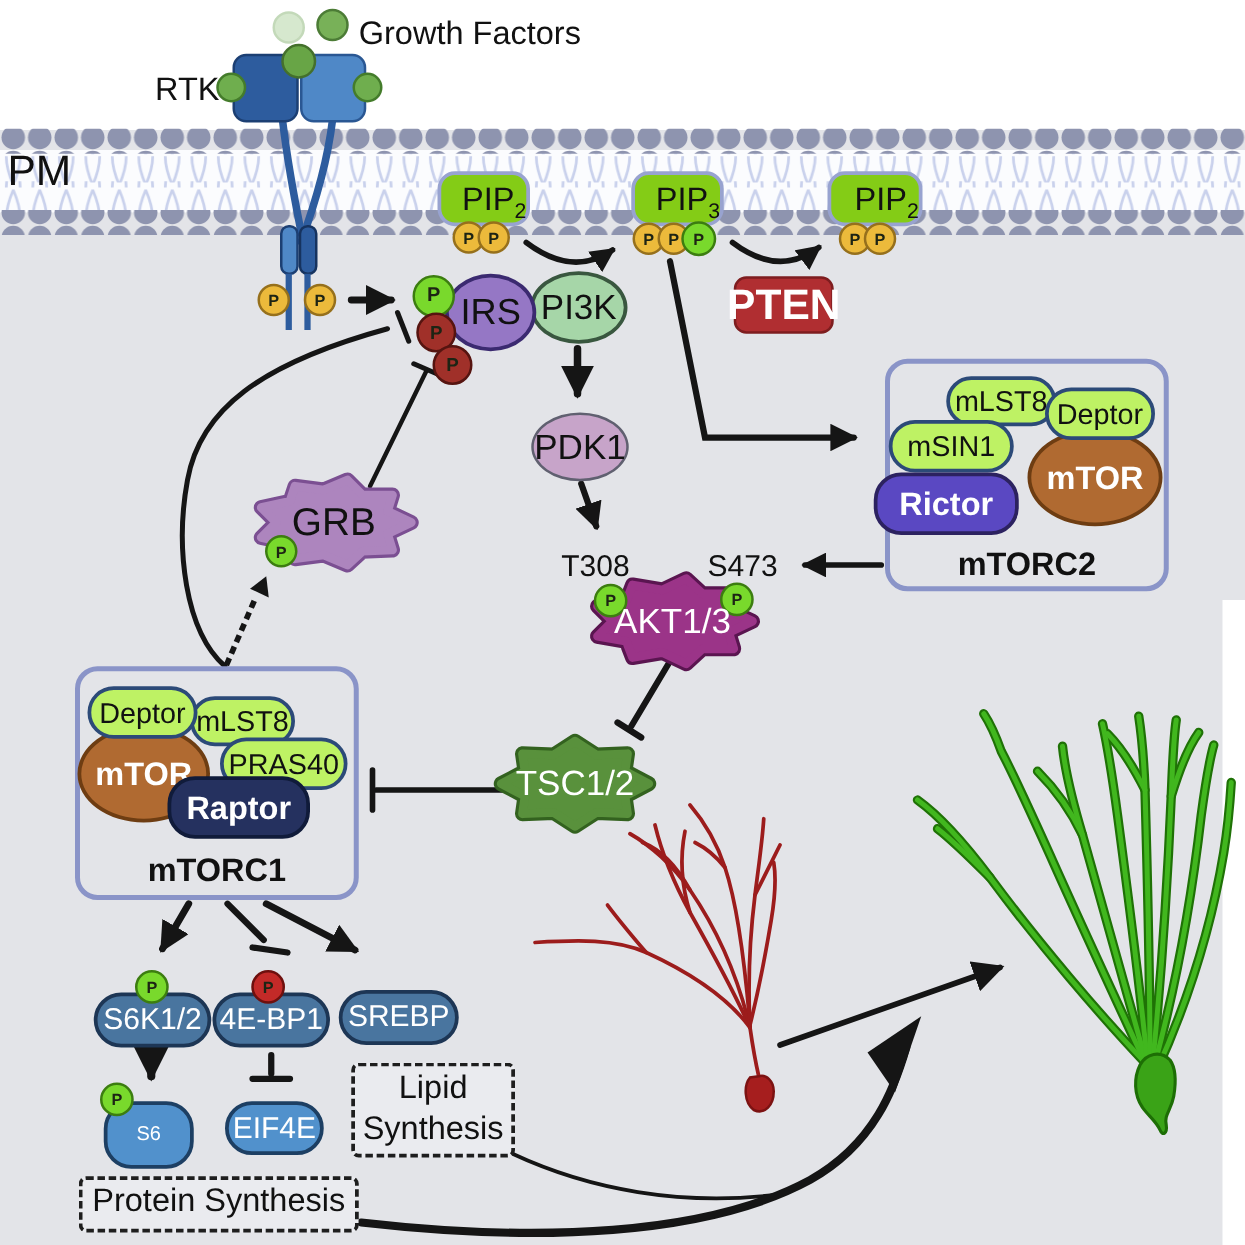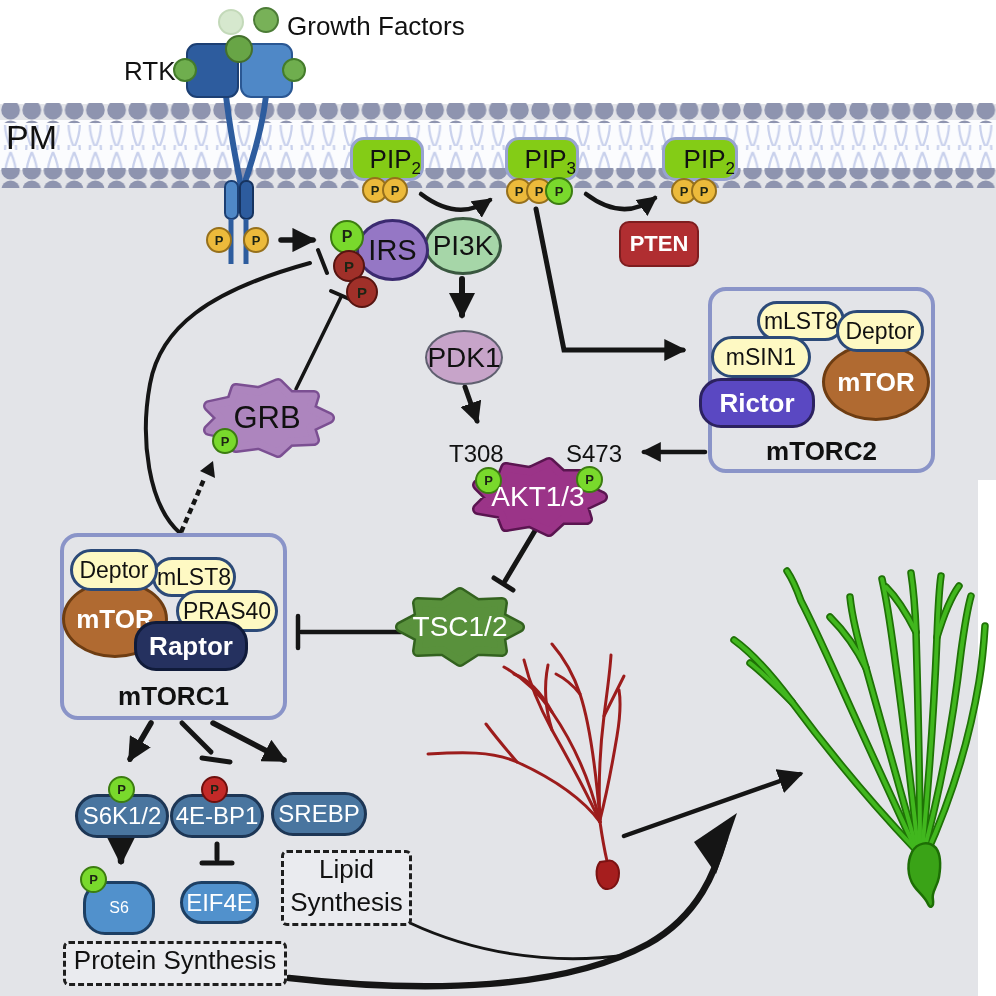--- a/index.html
+++ b/index.html
@@ -1,21 +1,21 @@
 <!DOCTYPE html>
 <html><head>
 <meta charset="utf-8">
 <style>
   html,body{margin:0;padding:0;background:#fff;}
   body{font-family:"Liberation Sans",sans-serif;color:#111;}
   #stage{position:relative;width:996px;height:996px;overflow:hidden;background:#fff;}
   #art{position:absolute;left:0;top:0;z-index:1;}
   .lbl{position:absolute;z-index:3;color:#111;white-space:nowrap;}
   .pill{position:absolute;z-index:3;display:flex;align-items:center;justify-content:center;
-        background:#fef9c3;border:3px solid #2c4a78;border-radius:22px;font-size:23px;
+        background:#bef264;border:3px solid #2c4a78;border-radius:22px;font-size:23px;
         color:#111;box-sizing:border-box;}
   .bluepill{background:#49759f;border:3px solid #1d3655;color:#fff;}
   .lightbluepill{background:#5191cc;border:3px solid #1d3f63;color:#fff;}
   .darkpill{background:#25315f;border:3px solid #101b3a;color:#fff;font-weight:bold;}
   .purplepill{background:#5a48c2;border:3px solid #2c2260;color:#fff;font-weight:bold;}
   .ellipse{position:absolute;z-index:3;display:flex;align-items:center;justify-content:center;
            border-radius:50%;box-sizing:border-box;}
   .pcircle{position:absolute;z-index:4;display:flex;align-items:center;justify-content:center;
            border-radius:50%;font-weight:bold;font-size:13px;color:#1d2414;box-sizing:border-box;}
   .p-yellow{background:#ecba3b;border:2px solid #96701c;}
@@ -221,21 +221,21 @@
   <div class="pcircle p-yellow" style="left:382px;top:177px;width:26px;height:26px;">P</div>
   <div class="pcircle p-yellow" style="left:506px;top:178px;width:26px;height:26px;">P</div>
   <div class="pcircle p-yellow" style="left:526px;top:178px;width:26px;height:26px;">P</div>
   <div class="pcircle p-green" style="left:545px;top:177px;width:28px;height:28px;">P</div>
   <div class="pcircle p-yellow" style="left:671px;top:178px;width:26px;height:26px;">P</div>
   <div class="pcircle p-yellow" style="left:691px;top:178px;width:26px;height:26px;">P</div>
 
   <div class="pcircle p-yellow" style="left:206px;top:227px;width:26px;height:26px;">P</div>
   <div class="pcircle p-yellow" style="left:243px;top:227px;width:26px;height:26px;">P</div>
 
-  <div class="pill" style="left:587px;top:221px;width:80px;height:46px;background:#b02e31;border:2px solid #7e1d1f;border-radius:10px;color:#fff;font-size:22px;font-weight:600;margin-left:32px;">PTEN</div>
+  <div class="pill" style="left:587px;top:221px;width:80px;height:46px;background:#b02e31;border:2px solid #7e1d1f;border-radius:10px;color:#fff;font-size:34px;font-weight:600;">PTEN</div>
 
   <div class="ellipse" style="left:424px;top:217px;width:78px;height:58px;background:#a6d6a8;border:3px solid #39573f;font-size:28px;">PI3K</div>
   <div class="ellipse" style="left:356px;top:219px;width:73px;height:62px;background:#9577c5;border:3px solid #3b2a70;font-size:29px;">IRS</div>
   <div class="pcircle p-green" style="left:330px;top:220px;width:34px;height:34px;font-size:16px;">P</div>
   <div class="pcircle p-darkred" style="left:333px;top:250px;width:32px;height:32px;font-size:15px;">P</div>
   <div class="pcircle p-darkred" style="left:346px;top:276px;width:32px;height:32px;font-size:15px;">P</div>
   <div class="ellipse" style="left:425px;top:330px;width:78px;height:55px;background:#c7a4c9;border:2.5px solid #606070;font-size:28px;">PDK1</div>
 
   <div class="overlay-text" style="left:207px;top:402px;width:120px;height:32px;font-size:31px;color:#111;">GRB</div>
   <div class="pcircle p-green" style="left:212px;top:428px;width:26px;height:26px;">P</div>

